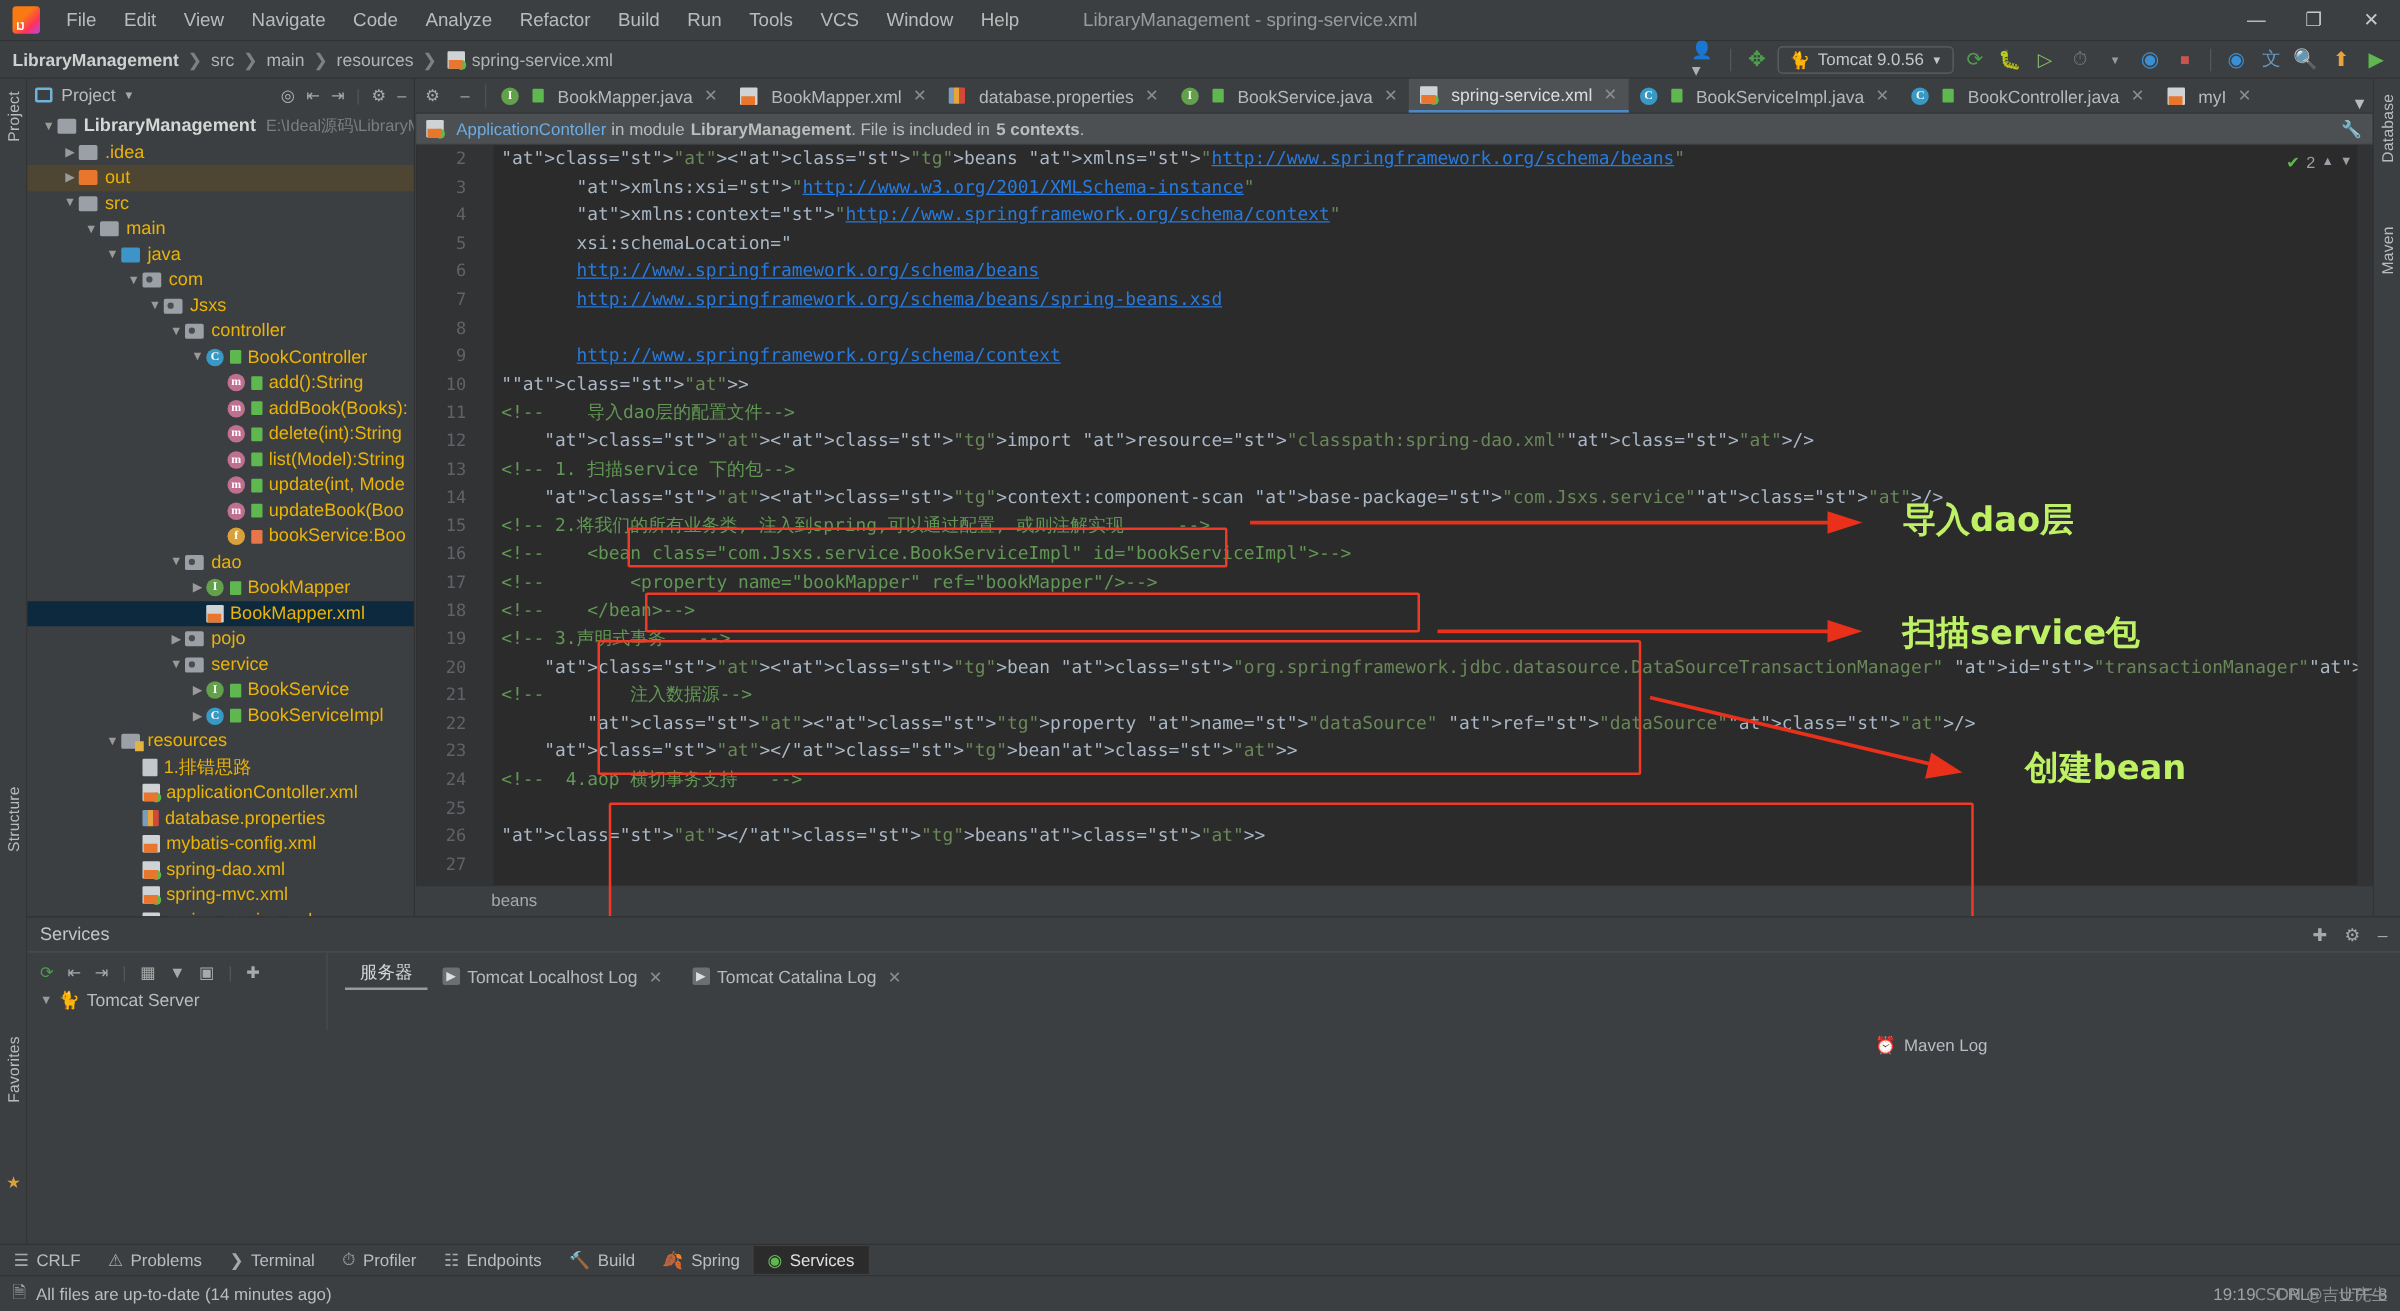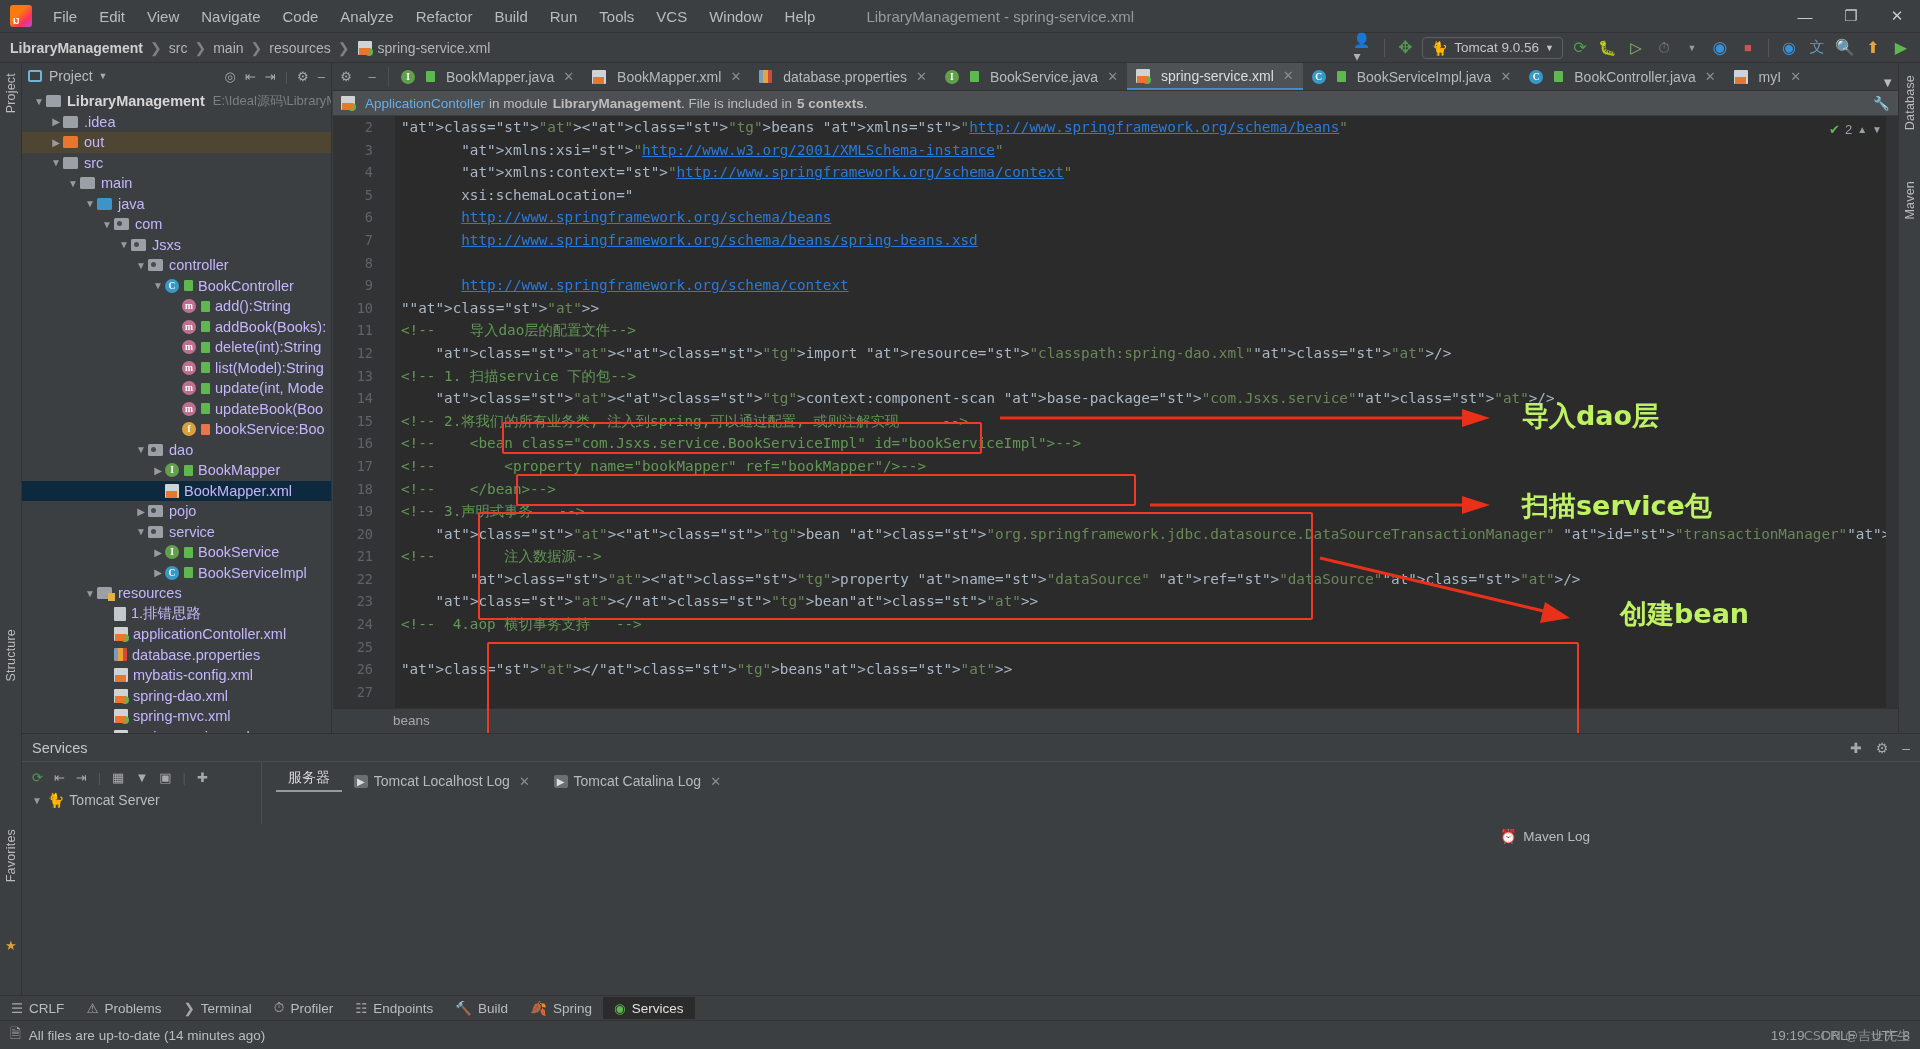--- a/index.html
+++ b/index.html
@@ -71,21 +71,21 @@
   .lock{width:9px;height:11px;margin-right:5px;flex:none;background:#5fb84f;border-radius:1px;}
   .lock.pri{background:#e8764a;}
   .xmlic{width:14px;height:14px;margin-right:5px;flex:none;background:#cfd3d6;
      border-radius:1px;position:relative;}
   .xmlic::after{content:"";position:absolute;left:1px;bottom:0;width:11px;height:7px;background:#e8762c;}
   .xmlic.sp::before{content:"";position:absolute;right:-1px;bottom:-1px;width:8px;height:8px;
      background:#5fb84f;border-radius:50%;}
   .propic{width:13px;height:13px;margin-right:5px;flex:none;
      background:linear-gradient(90deg,#7a9dbb 33%,#e8a33d 33%,#e8a33d 66%,#d04a3a 66%);border-radius:1px;}
   .txtic{width:12px;height:14px;margin-right:5px;flex:none;background:#c2c8cc;border-radius:1px;}
-  .tlbl { color:#c4b5fd; }
+  .tlbl { color:#eab308; }
   .tpath { color:#7c7f82; margin-left:8px; font-size:13px;}
 
   
   .tabbar { position:absolute; left:333px; top:63px; right:22px; height:28px;
      background:#3c3f41; display:flex; align-items:flex-end; border-bottom:1px solid #323232;}
   .tbtn { width:26px;height:27px;display:flex;align-items:center;justify-content:center;
      color:#a8a8a8;font-size:13px;}
   .tabsep{width:1px;height:20px;background:#4d5052;margin:0 3px 3px 3px;}
   .tab { height:27px; display:flex; align-items:center; gap:6px; padding:0 9px;
      font-size:14px; color:#b6babd; white-space:nowrap;}

